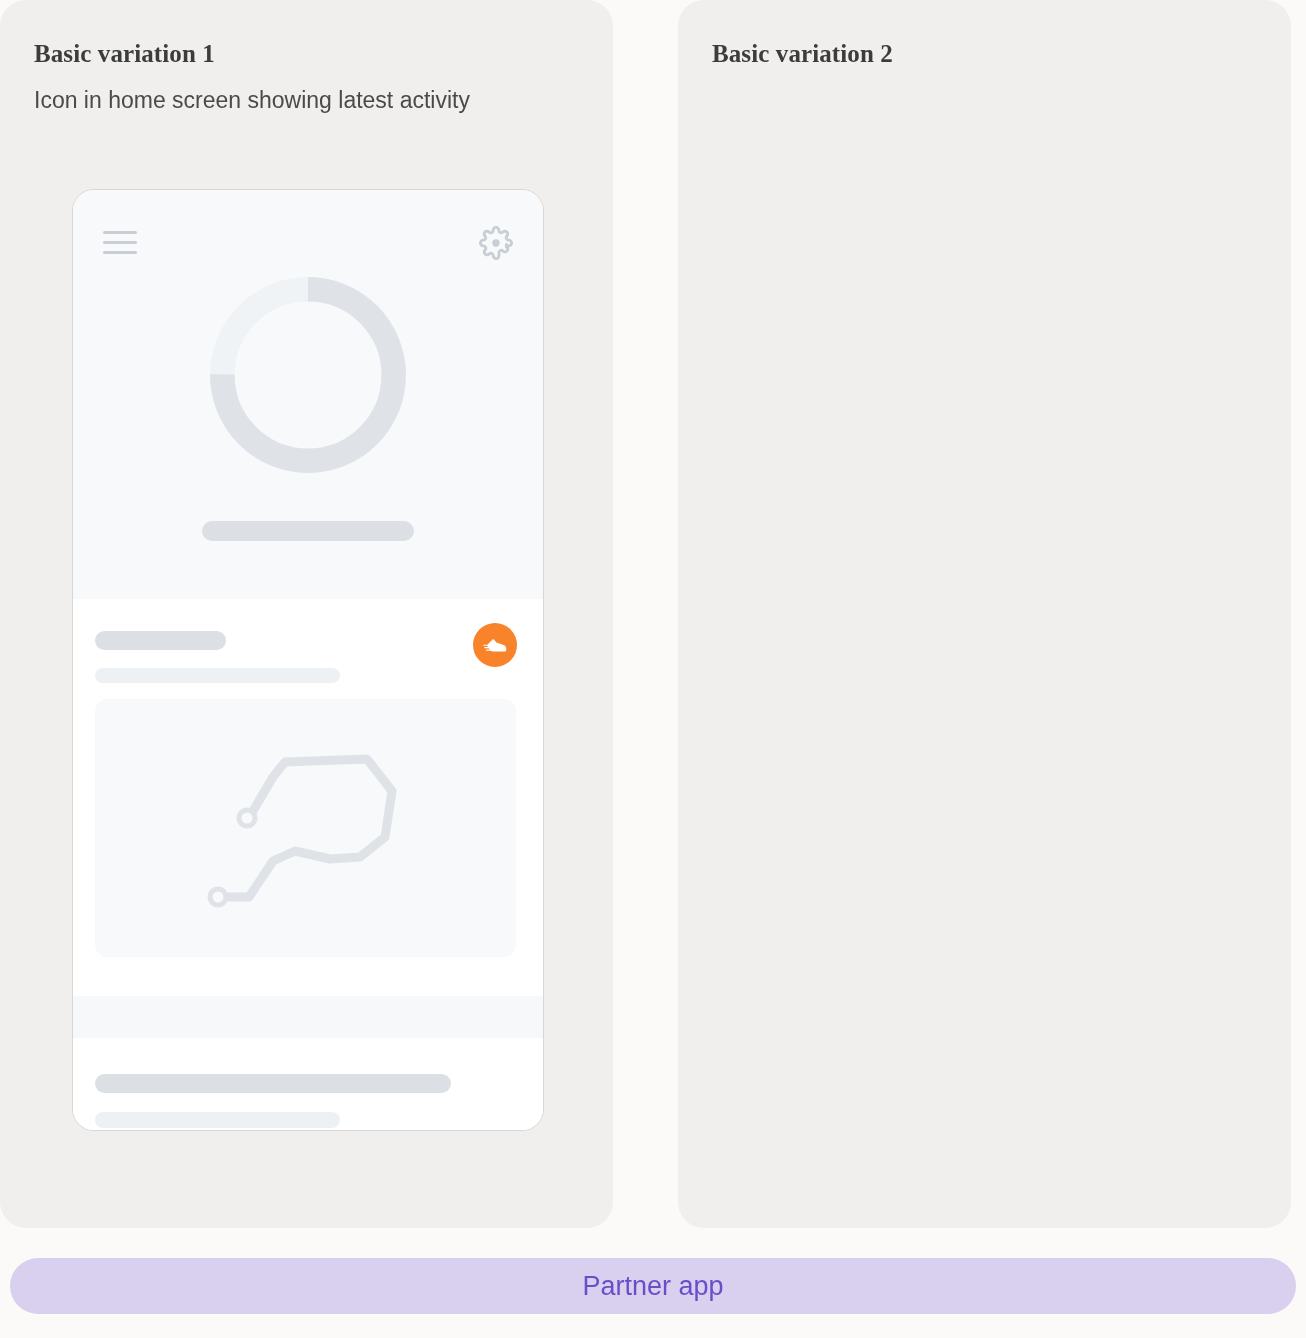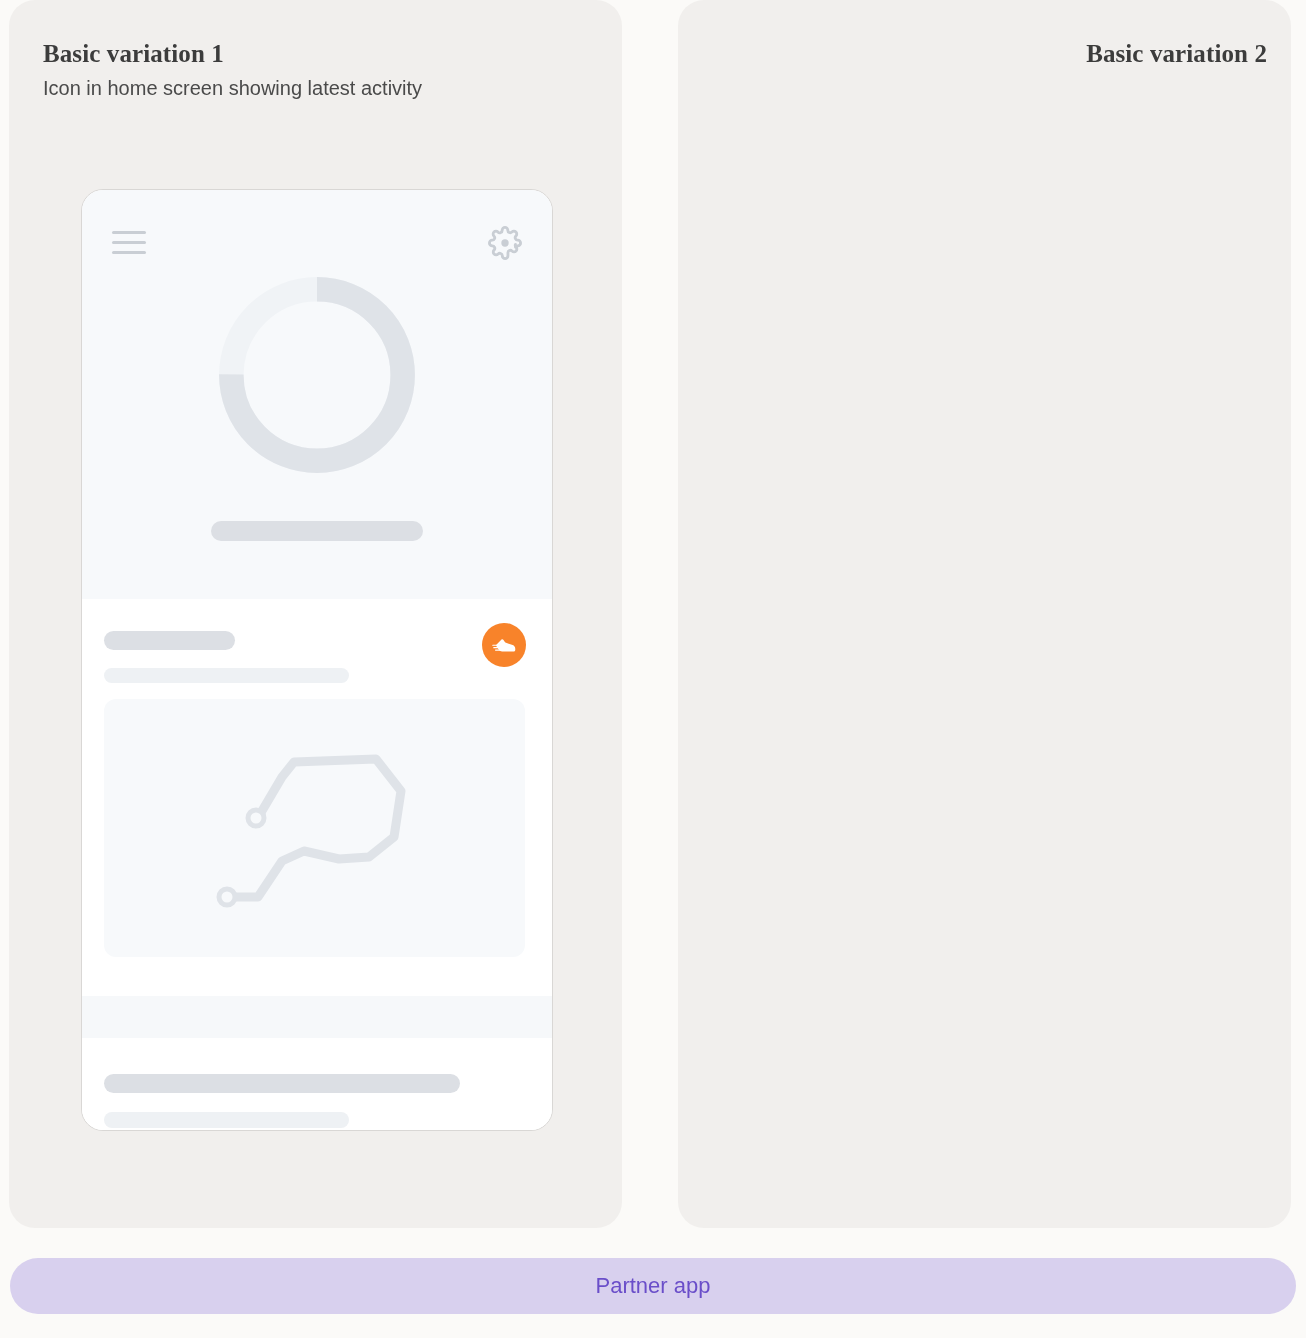--- a/index.html
+++ b/index.html
@@ -21,43 +21,43 @@
 
   
   .panel {
     position: absolute;
     top: 0;
     width: 613px;
     height: 1228px;
     background: #f1efed;
     border-radius: 26px;
   }
-  .panel-left  { left: 9px; padding-left: 6px; }
-  .panel-right { left: 678px; text-align: right; }
+  .panel-left  { left: 0; padding-left: 6px; }
+  .panel-right { left: 678px; }
 
   .panel-head {
     position: absolute;
     left: 34px;
     top: 38px;
     right: 24px;
   }
   .panel-title {
     font-family: "Liberation Serif", serif;
     font-size: 25px;
     font-weight: 700;
     color: #3c3c3c;
     letter-spacing: 0.1px;
     line-height: 32px;
   }
   .panel-sub {
-    font-size: 20px;
+    font-size: 23px;
     font-weight: 400;
     color: #4a4a4a;
     line-height: 33px;
-    margin-top: 2px;
+    margin-top: 14px;
   }
 
   
   .phone {
     position: absolute;
     border: 1px solid #d9d7d5;
     border-radius: 22px;
     overflow: hidden;
     background: #ffffff;
   }
@@ -222,21 +222,21 @@
     width: 1286px;
     margin: 0 10px;
     height: 56px;
     background: #d8d0ee;
     border-radius: 28px;
     display: flex;
     align-items: center;
     justify-content: center;
   }
   .footer-text {
-    font-size: 22px;
+    font-size: 27px;
     color: #6a4ec9;
   }
 </style>
 </head>
 <body>
 
 <div class="page">
 
   <section class="panel panel-left">
 

